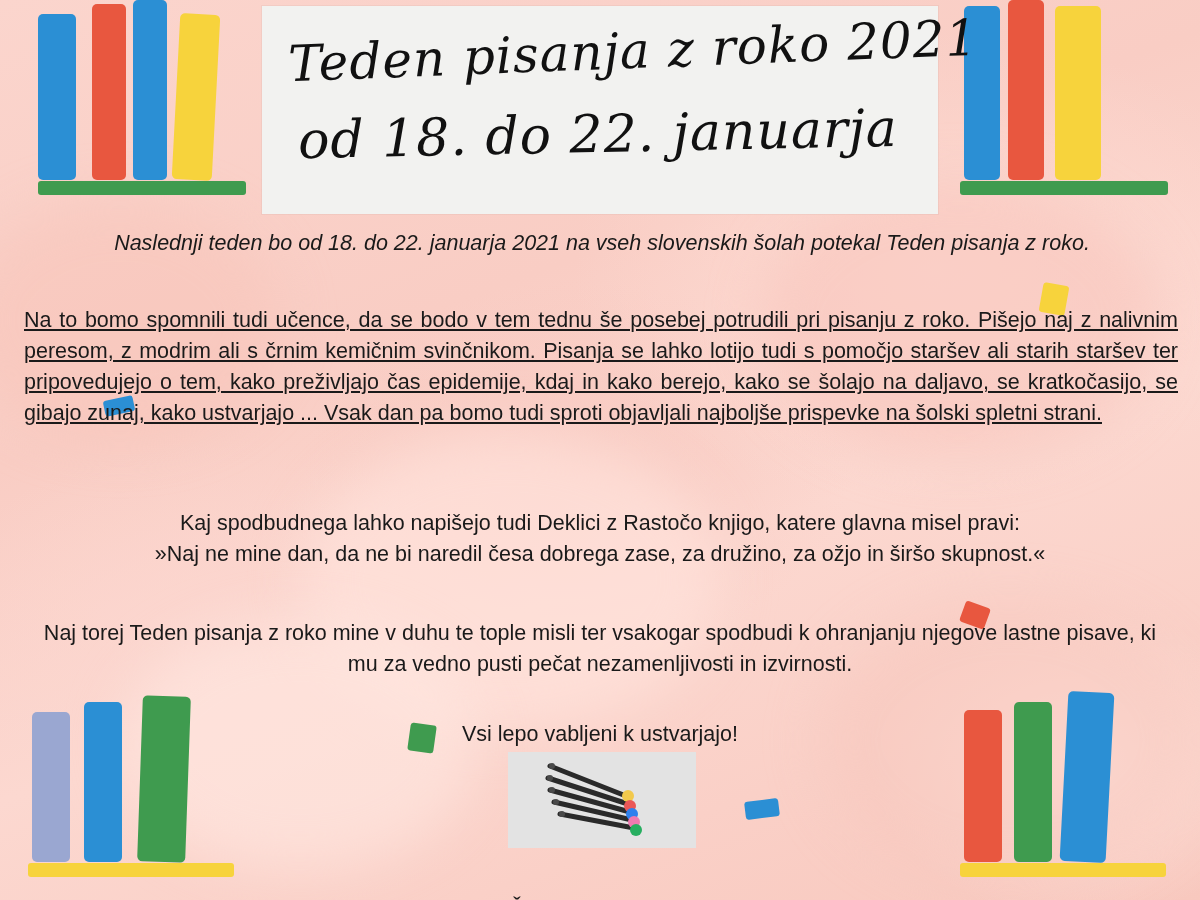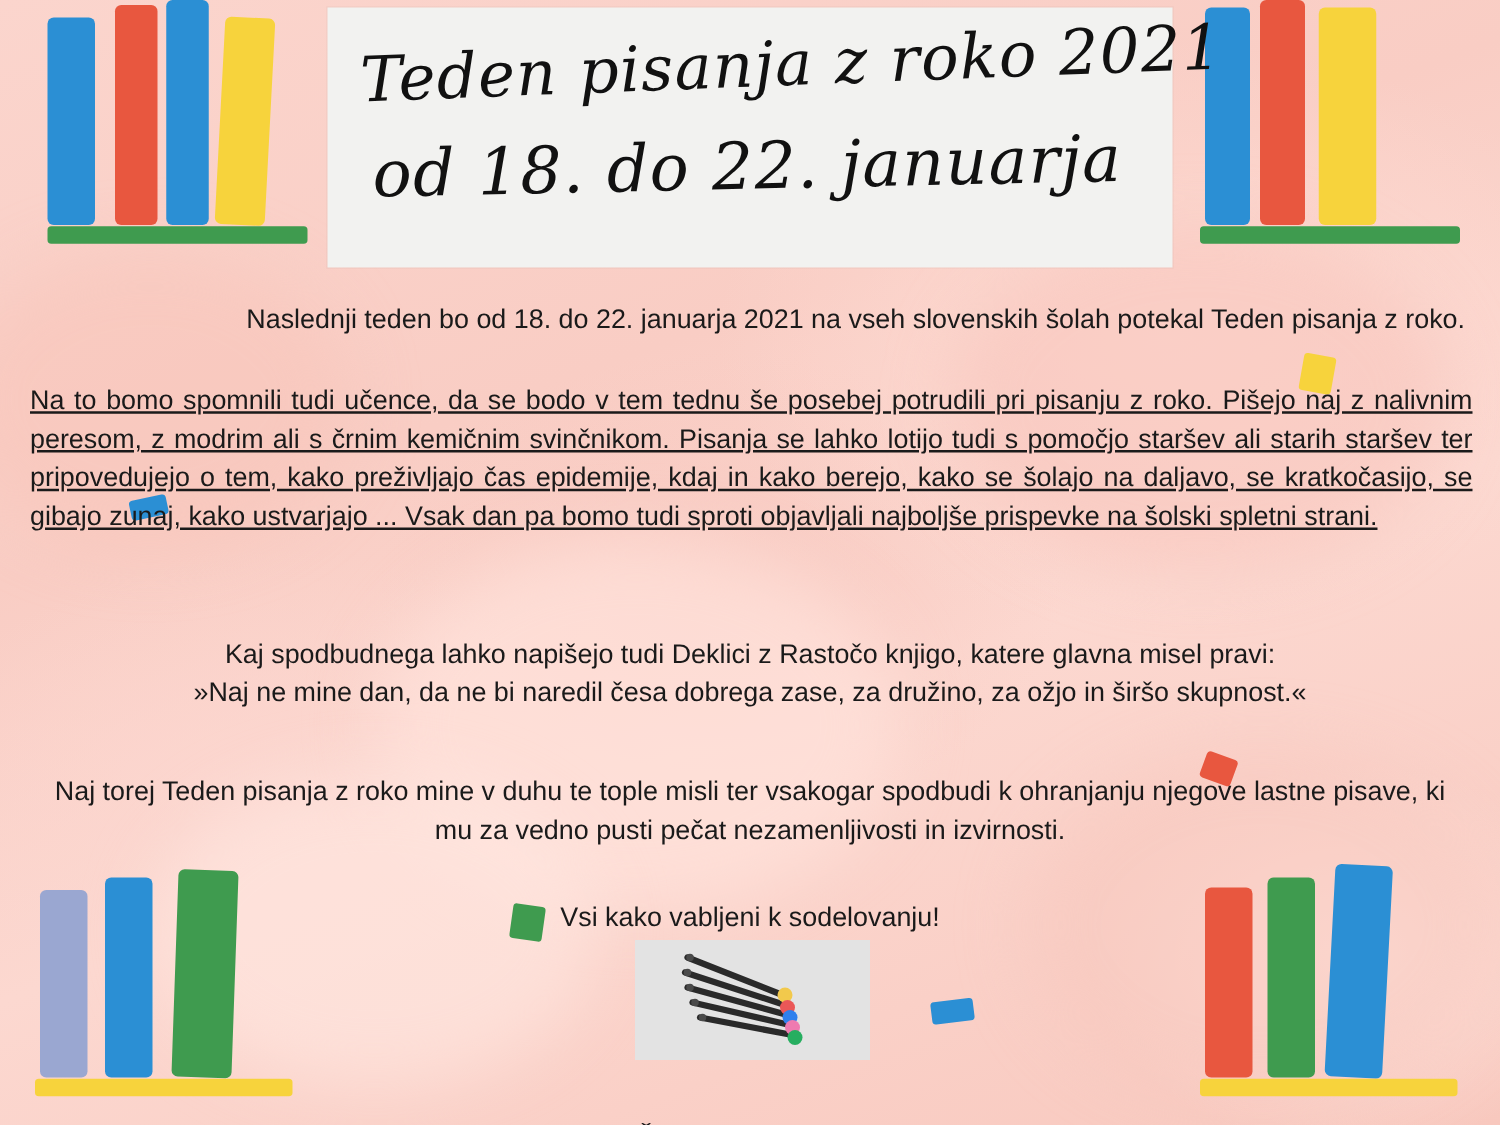--- a/index.html
+++ b/index.html
@@ -76,21 +76,21 @@
   }
 
   
   .para {
     position: absolute;
     color: #1a1a1a;
     font-size: 21.5px;
     line-height: 31px;
     font-family: "Liberation Sans", sans-serif;
   }
-  #para-intro { left: 32px; top: 240px; width: 1140px; text-align: right; }
+  #para-intro { left: 32px; top: 228px; width: 1140px; text-align: center; font-style: italic; }
   #para-main  { left: 24px; top: 305px; width: 1154px; text-align: justify; text-decoration: underline; }
   #para-quote { left: 60px; top: 508px; width: 1080px; text-align: center; }
   #para-close { left: 30px; top: 618px; width: 1140px; text-align: center; }
 
   #invite {
     position: absolute;
     left: 0;
     top: 722px;
     width: 1200px;
     text-align: center;
@@ -176,21 +176,21 @@
 
   <div class="para" id="para-main">Na to bomo spomnili tudi učence, da se bodo v tem tednu še posebej potrudili pri pisanju z roko. Pišejo naj z nalivnim peresom, z modrim ali s črnim kemičnim svinčnikom. Pisanja se lahko lotijo tudi s pomočjo staršev ali starih staršev ter pripovedujejo o tem, kako preživljajo čas epidemije, kdaj in kako berejo, kako se šolajo na daljavo, se kratkočasijo, se gibajo zunaj, kako ustvarjajo ... Vsak dan pa bomo tudi sproti objavljali najboljše prispevke na šolski spletni strani.</div>
 
   <div class="para" id="para-quote">
     <div>Kaj spodbudnega lahko napišejo tudi Deklici z Rastočo knjigo, katere glavna misel pravi:</div>
     <div>»Naj ne mine dan, da ne bi naredil česa dobrega zase, za družino, za ožjo in širšo skupnost.«</div>
   </div>
 
   <div class="para" id="para-close">Naj torej Teden pisanja z roko mine v duhu te tople misli ter vsakogar spodbudi k ohranjanju njegove lastne pisave, ki mu za vedno pusti pečat nezamenljivosti in izvirnosti.</div>
 
-  <div id="invite">Vsi kako vabljeni k sodelovanju!</div>
+  <div id="invite">Vsi lepo vabljeni k ustvarjajo!</div>
 
   <div id="photo">
     <svg width="188" height="96" viewBox="0 0 188 96">
       <rect x="0" y="0" width="188" height="96" fill="#e3e3e3"></rect>
       <g stroke="#2a2a2a" stroke-width="5" stroke-linecap="round">
         <line x1="42" y1="14" x2="118" y2="44"></line>
         <line x1="40" y1="26" x2="120" y2="52"></line>
         <line x1="42" y1="38" x2="122" y2="60"></line>
         <line x1="46" y1="50" x2="124" y2="68"></line>
         <line x1="52" y1="62" x2="126" y2="76"></line>

